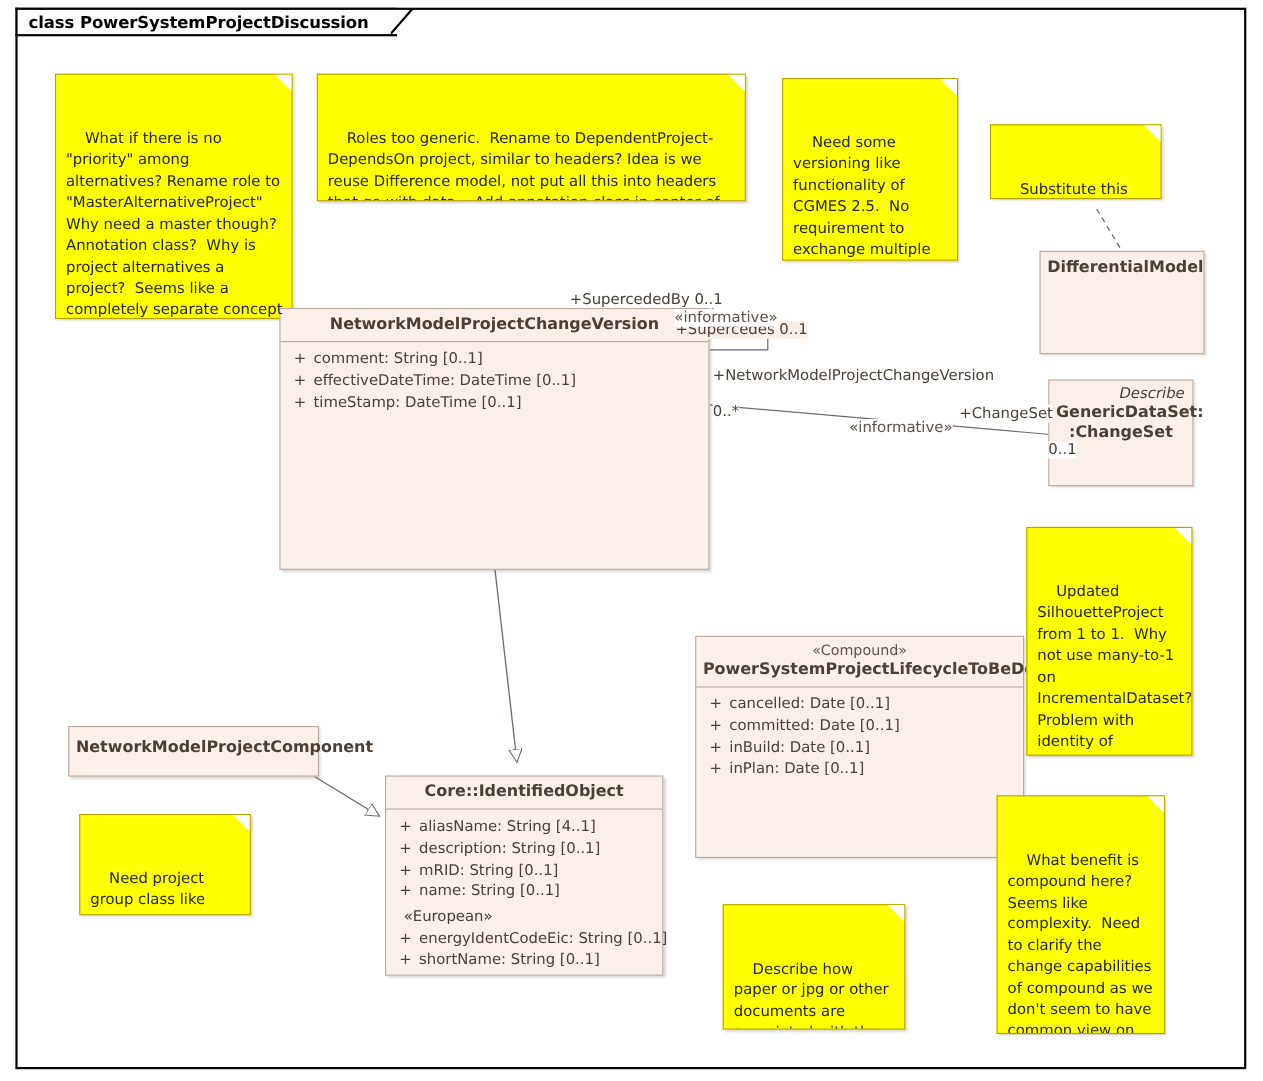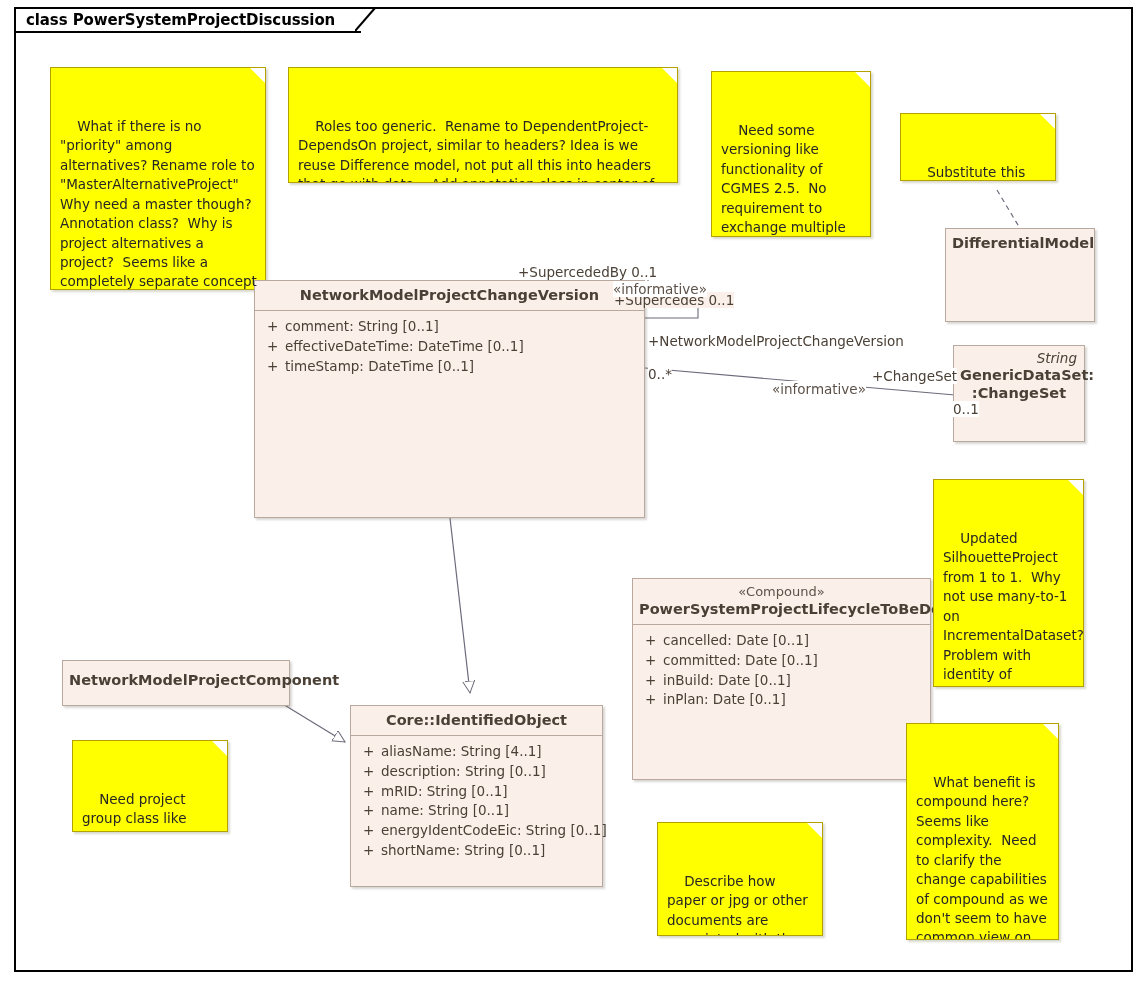--- a/index.html
+++ b/index.html
@@ -264,21 +264,21 @@
       </div>
       <div class="attr-row">
         <span class="attr-vis">+</span>
         <span class="attr-text">timeStamp: DateTime [0..1]</span>
       </div>
     </div>
   </div>
 
   <div class="uml-class" style="left:953px; top:345px; width:132px; height:97px;">
     <div class="cls-header" style="padding-top:20px;">
-      <span class="cls-ns">String</span>
+      <span class="cls-ns">Describe</span>
       <span>GenericDataSet:</span><br>
       <span>:ChangeSet</span>
     </div>
   </div>
 
   <div class="uml-class" style="left:632px; top:578px; width:299px; height:202px; z-index:5;">
     <div class="cls-header">
       <span class="cls-stereotype">«Compound»</span>
       <span style="display:block; white-space:nowrap;">PowerSystemProjectLifecycleToBeDeleted</span>
     </div>
@@ -324,20 +324,21 @@
         <span class="attr-text">description: String [0..1]</span>
       </div>
       <div class="attr-row">
         <span class="attr-vis">+</span>
         <span class="attr-text">mRID: String [0..1]</span>
       </div>
       <div class="attr-row">
         <span class="attr-vis">+</span>
         <span class="attr-text">name: String [0..1]</span>
       </div>
+      <div class="attr-group">«European»</div>
       <div class="attr-row">
         <span class="attr-vis">+</span>
         <span class="attr-text">energyIdentCodeEic: String [0..1]</span>
       </div>
       <div class="attr-row">
         <span class="attr-vis">+</span>
         <span class="attr-text">shortName: String [0..1]</span>
       </div>
     </div>
   </div>

